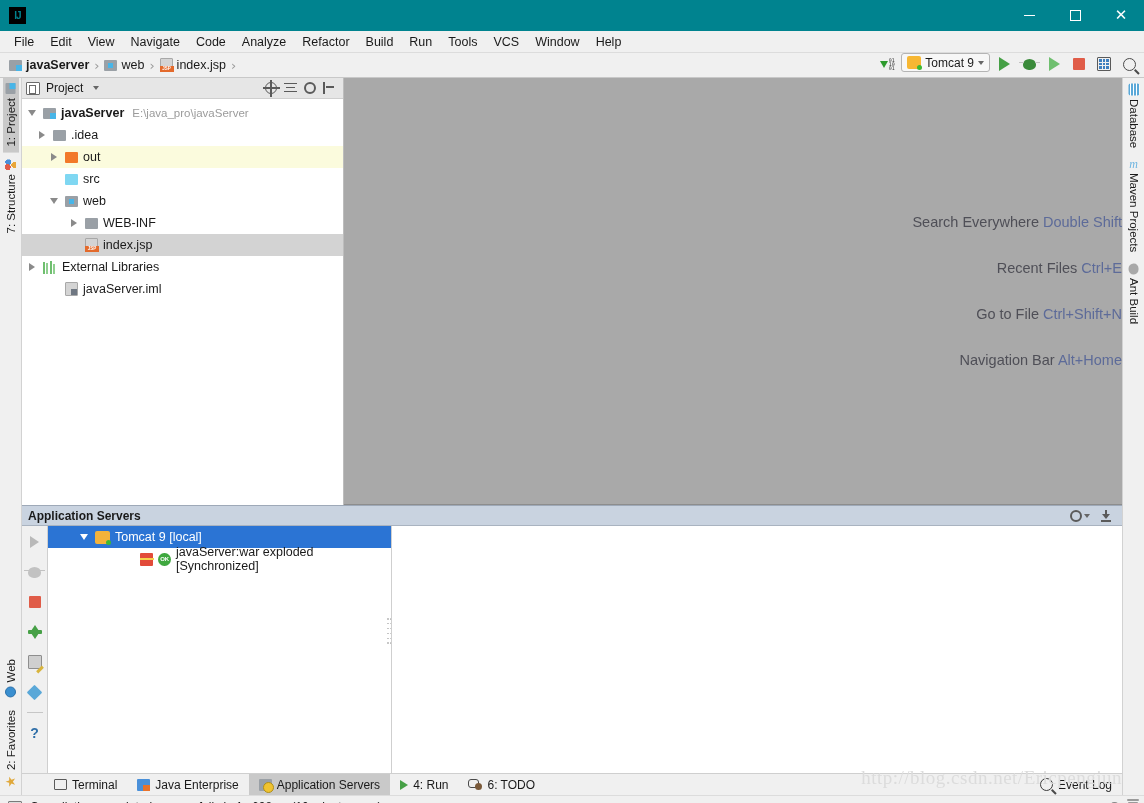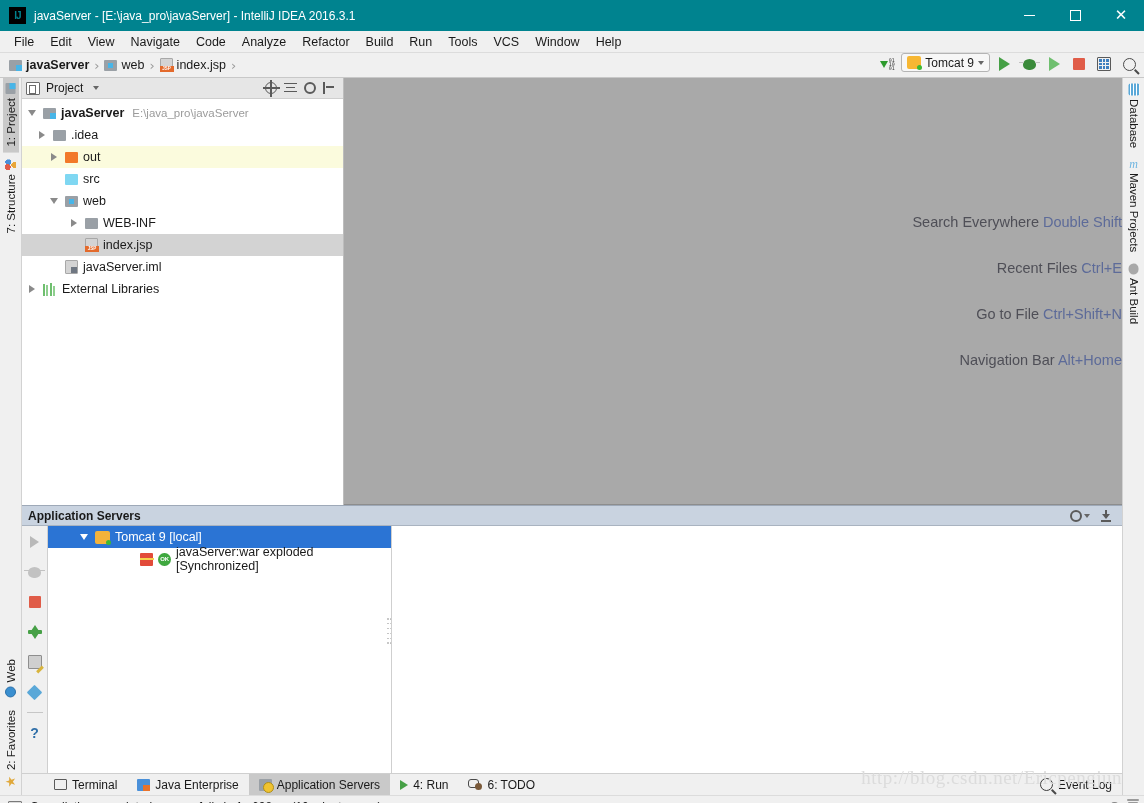--- a/index.html
+++ b/index.html
@@ -245,21 +245,20 @@
     white-space:nowrap;
   }
 </style>
 </head>
 <body>
 
 <div id="app">
 
   <div class="titlebar">
     <div class="tb-logo">IJ</div>
-    <div class="tb-title">javaServer - [E:\java_pro\javaServer] - IntelliJ IDEA 2016.3.1</div>
     <div class="tb-winbtns">
       <div class="tb-btn">
           <span class="glyph-min"></span>
         </div>
       <div class="tb-btn">
           <span class="glyph-max"></span>
         </div>
       <div class="tb-btn">
           <span class="glyph-close">✕</span>
         </div>
@@ -425,36 +424,36 @@
                   <span class="arr-right"></span>
                 </span>
               <span class="ic ic-folder"></span>
               <span class="tlabel">WEB-INF</span>
             </div>
             <div class="trow sel" style="padding-left:46px">
               <span class="arrow"></span>
               <span class="ic ic-jsp"></span>
               <span class="tlabel">index.jsp</span>
             </div>
-            <div class="trow" style="padding-left:26px">
-              <span class="arrow"></span>
-              <span class="ic-iml"></span>
-              <span class="tlabel">javaServer.iml</span>
-            </div>
             <div class="trow" style="padding-left:4px">
               <span class="arrow">
                   <span class="arr-right"></span>
                 </span>
               <span class="ic-lib">
                   <i></i>
                   <i></i>
                   <i></i>
                   <i></i>
                 </span>
               <span class="tlabel">External Libraries</span>
+            </div>
+            <div class="trow" style="padding-left:26px">
+              <span class="arrow"></span>
+              <span class="ic-iml"></span>
+              <span class="tlabel">javaServer.iml</span>
             </div>
           </div>
         </div>
 
         <div class="editor">
           <div class="hint">
             <span>Search Everywhere</span>
             <span class="key">Double Shift</span>
           </div>
           <div class="hint">

